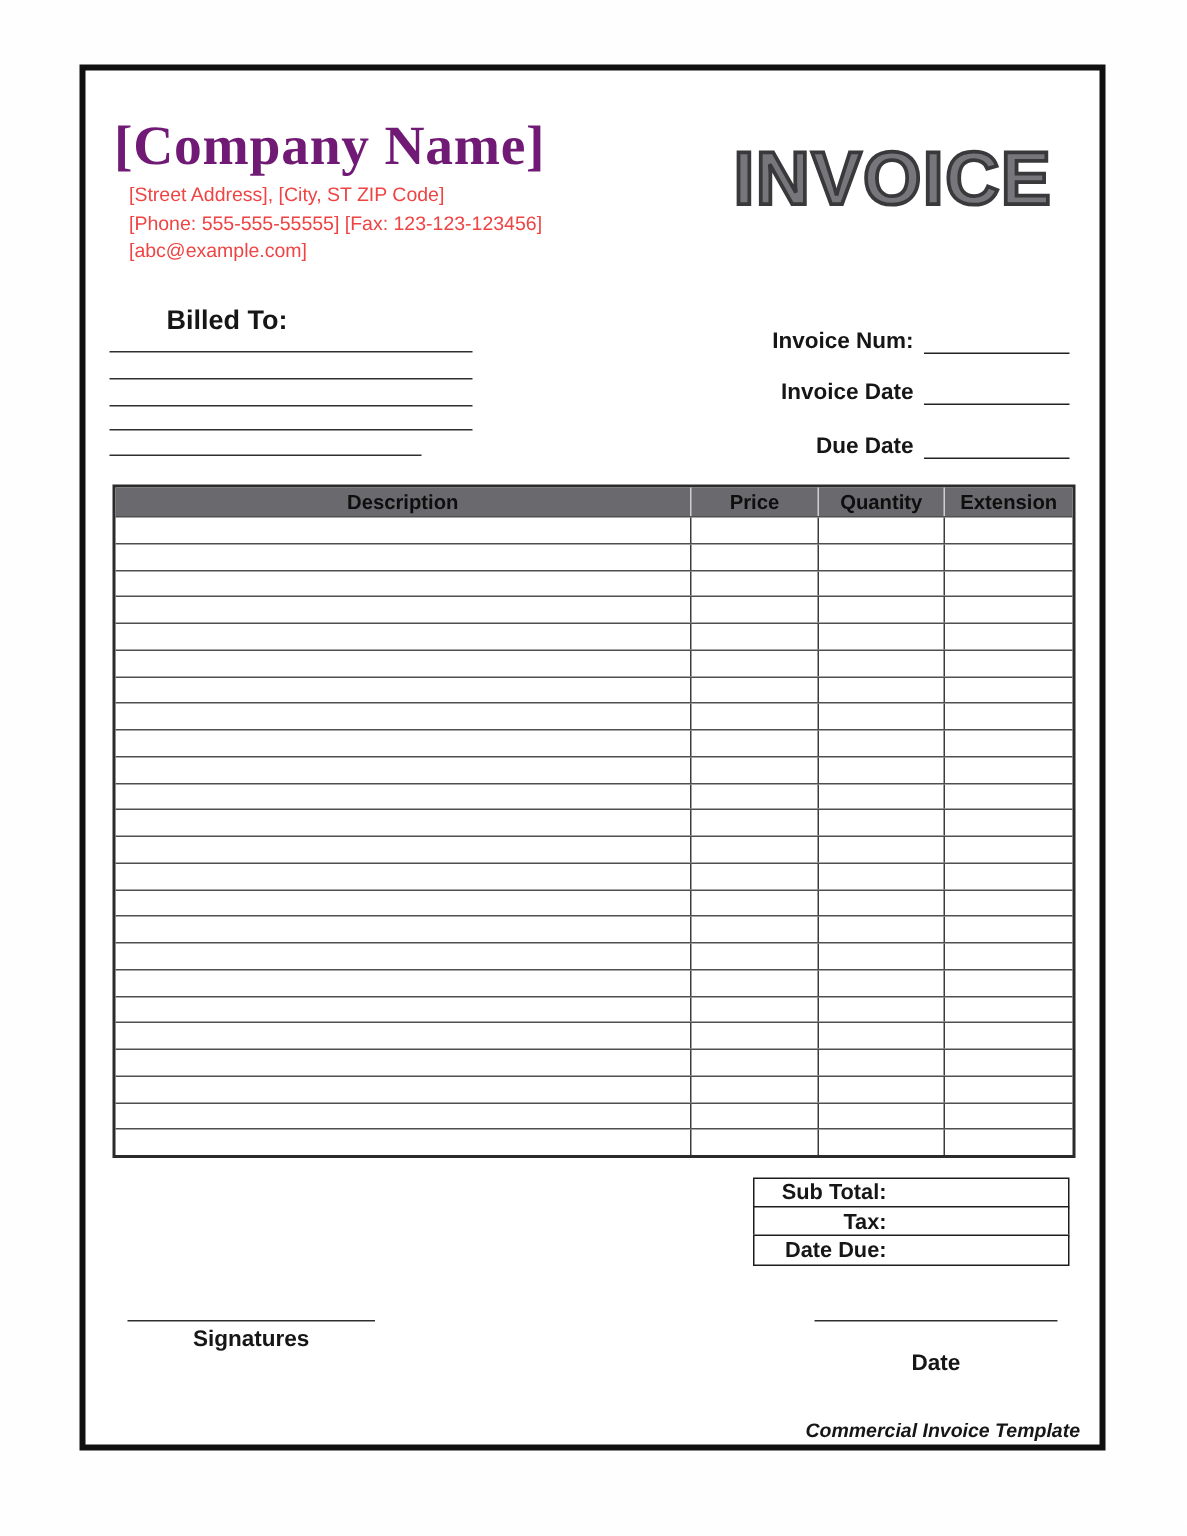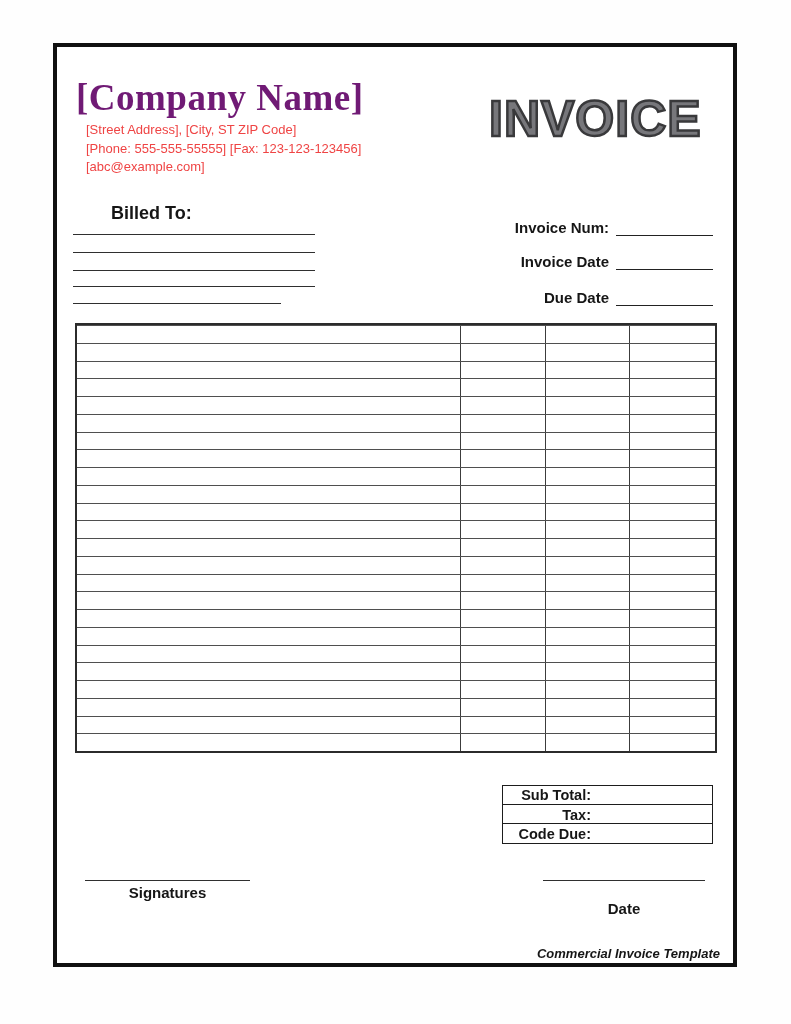--- a/index.html
+++ b/index.html
@@ -115,20 +115,26 @@
   <div class="meta-row r2">
     <span>Invoice Date</span>
     <span class="meta-line"></span>
   </div>
   <div class="meta-row r3">
     <span>Due Date</span>
     <span class="meta-line"></span>
   </div>
 
   <div class="inv-table">
+    <div class="thead">
+      <div class="th">Description</div>
+      <div class="th">Price</div>
+      <div class="th">Quantity</div>
+      <div class="th">Extension</div>
+    </div>
     <div>
         <div class="trow">
           <div class="tcell"></div>
           <div class="tcell"></div>
           <div class="tcell"></div>
           <div class="tcell"></div>
         </div>
         <div class="trow">
           <div class="tcell"></div>
           <div class="tcell"></div>
@@ -273,21 +279,21 @@
   <div class="totals">
     <div class="total-row">
       <div class="total-label">Sub Total:</div>
       <div class="total-value"></div>
     </div>
     <div class="total-row">
       <div class="total-label">Tax:</div>
       <div class="total-value"></div>
     </div>
     <div class="total-row">
-      <div class="total-label">Code Due:</div>
+      <div class="total-label">Date Due:</div>
       <div class="total-value"></div>
     </div>
   </div>
 
   <div class="u-line sig-line"></div>
   <div class="sig-label">Signatures</div>
   <div class="u-line date-line"></div>
   <div class="date-label">Date</div>
 
   <div class="template-name">Commercial Invoice Template</div>

